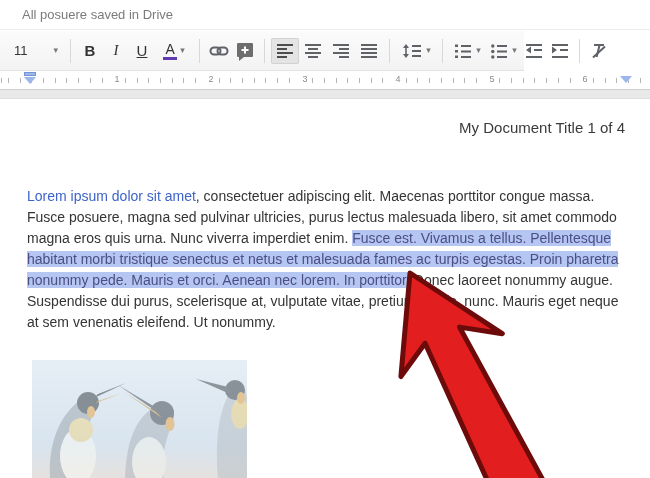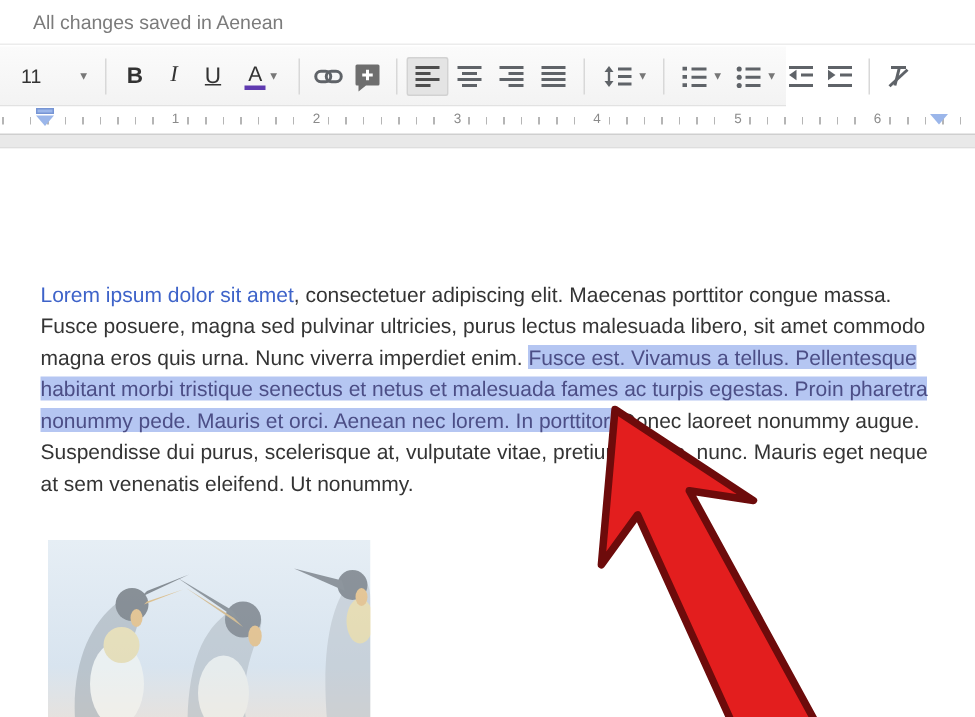--- a/index.html
+++ b/index.html
@@ -85,21 +85,21 @@
   
   .arrow-wrap {
     position:absolute; left:280px; top:263px; width:260px; height:300px;
     transform:rotate(-25deg); transform-origin:130px 10px; pointer-events:none;
   }
 </style>
 </head>
 <body>
 
 <div class="statusbar">
-  <span class="msg">All changes saved in Aenean</span>
+  <span class="msg">All posuere saved in Drive</span>
 </div>
 
 <div class="toolbar">
 
   <div class="tb-btn fontsize">
     <span>11</span>
     <span class="dd">▾</span>
   </div>
 
   <div class="tb-sep"></div>
@@ -268,20 +268,21 @@
   <span class="num" style="left:487px">5</span>
   <span class="num" style="left:580px">6</span>
   <div class="marker-rect"></div>
   <div class="marker-tri left"></div>
   <div class="marker-tri right"></div>
 </div>
 <div class="gray-strip"></div>
 
 <div class="doc-area">
 
+  <div class="doc-header">My Document Title 1 of 4</div>
 
   <p class="doc-par"><a style="color:#3e63c9">Lorem ipsum dolor sit amet</a><span>, consectetuer adipiscing elit. Maecenas porttitor congue massa. Fusce posuere, magna sed pulvinar ultricies, purus lectus malesuada libero, sit amet commodo magna eros quis urna. Nunc viverra imperdiet enim. </span><span class="sel" style="background:#b5c6f2;color:#4c4e86">Fusce est. Vivamus a tellus. Pellentesque habitant morbi tristique senectus et netus et malesuada fames ac turpis egestas. Proin pharetra nonummy pede. Mauris et orci. Aenean nec lorem. In porttitor.</span><span> Donec laoreet nonummy augue. Suspendisse dui purus, scelerisque at, vulputate vitae, pretium mattis, nunc. Mauris eget neque at sem venenatis eleifend. Ut nonummy.</span></p>
 
   <div class="doc-img">
     <svg width="215" height="120" viewBox="0 0 215 120" role="img">
       <defs>
         <linearGradient id="sky" x1="0" y1="0" x2="0" y2="1">
           <stop offset="0" stop-color="#e6eef5"></stop>
           <stop offset="0.7" stop-color="#d8e4ef"></stop>
           <stop offset="1" stop-color="#e6e2de"></stop>

